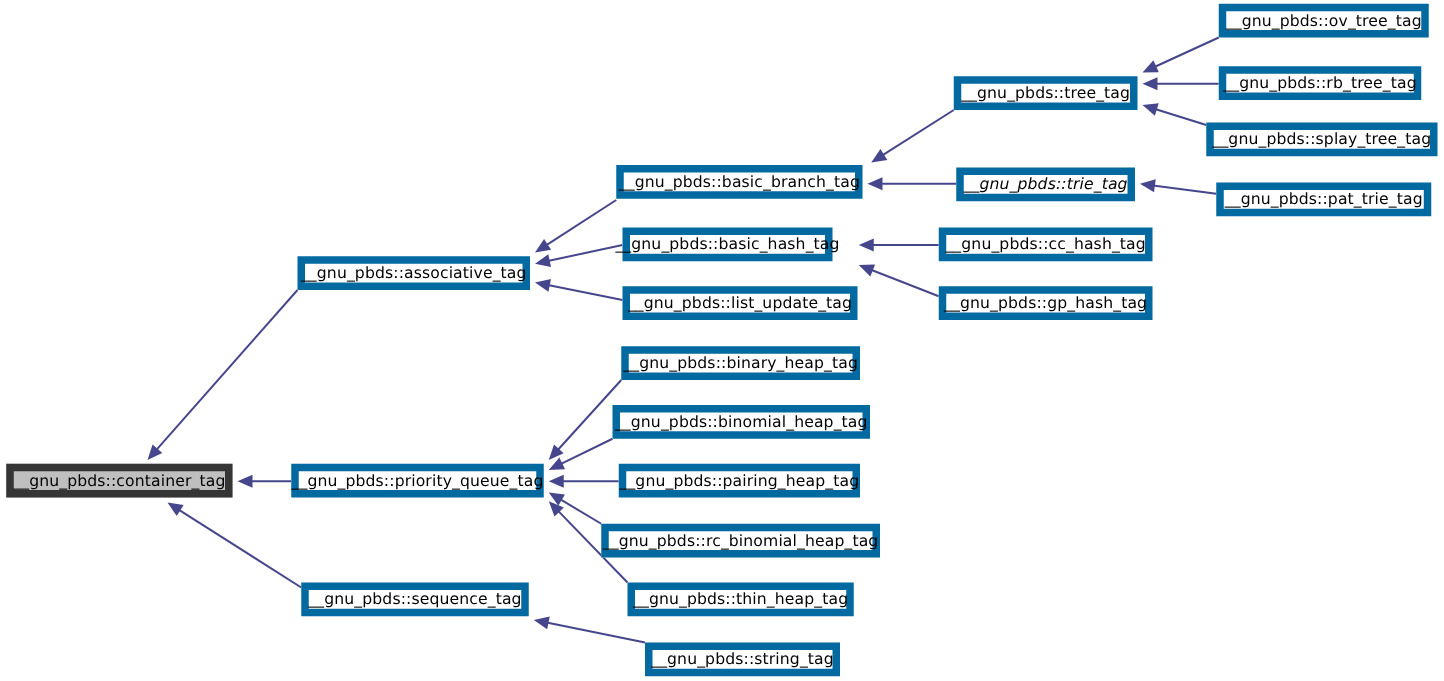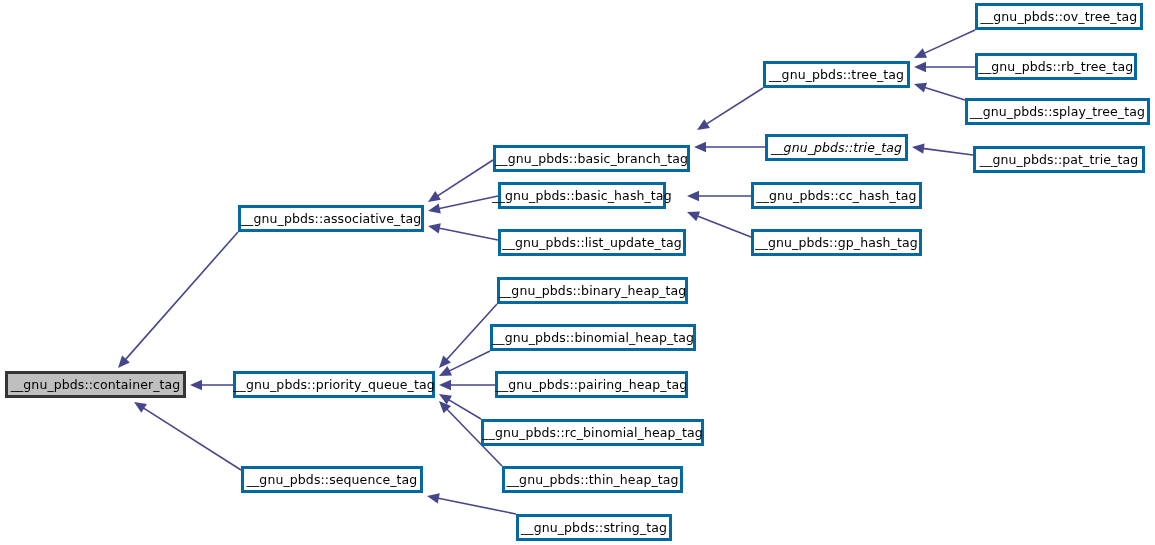--- a/index.html
+++ b/index.html
@@ -18,21 +18,21 @@
   #edges {
     position: absolute;
     left: 0;
     top: 0;
     width: 1155px;
     height: 545px;
   }
   .node {
     position: absolute;
     box-sizing: border-box;
-    border: 3px solid #0369a1;
+    border: 6px solid #0369a1;
     background: #ffffff;
     color: #000000;
     font-size: 12.5px;
     line-height: 1;
     display: flex;
     align-items: center;
     justify-content: center;
     white-space: nowrap;
     letter-spacing: 0.1px;
   }
@@ -137,21 +137,21 @@
       </div>
       <div class="node" style="left: 238px; top: 205px; width: 186px; height: 27px;">
         <span class="node-label">__gnu_pbds::associative_tag</span>
       </div>
       <div class="node" style="left: 233px; top: 371px; width: 202px; height: 27px;">
         <span class="node-label">__gnu_pbds::priority_queue_tag</span>
       </div>
       <div class="node" style="left: 241px; top: 466px; width: 182px; height: 27px;">
         <span class="node-label">__gnu_pbds::sequence_tag</span>
       </div>
-      <div class="node" style="left: 493px; top: 145px; width: 197px; height: 27px; text-align: right;">
+      <div class="node" style="left: 493px; top: 132px; width: 197px; height: 27px; text-align: right;">
         <span class="node-label">__gnu_pbds::basic_branch_tag</span>
       </div>
       <div class="node" style="left: 498px; top: 182px; width: 168px; height: 27px;">
         <span class="node-label">__gnu_pbds::basic_hash_tag</span>
       </div>
       <div class="node" style="left: 498px; top: 229px; width: 188px; height: 27px; text-align: center;">
         <span class="node-label">__gnu_pbds::list_update_tag</span>
       </div>
       <div class="node" style="left: 763px; top: 61px; width: 147px; height: 27px;">
         <span class="node-label">__gnu_pbds::tree_tag</span>

